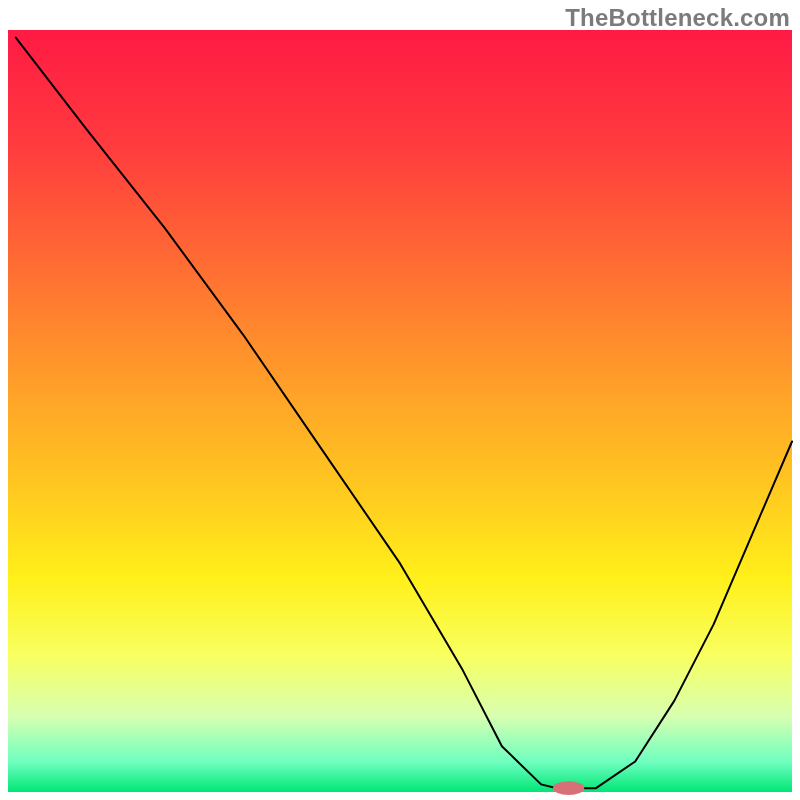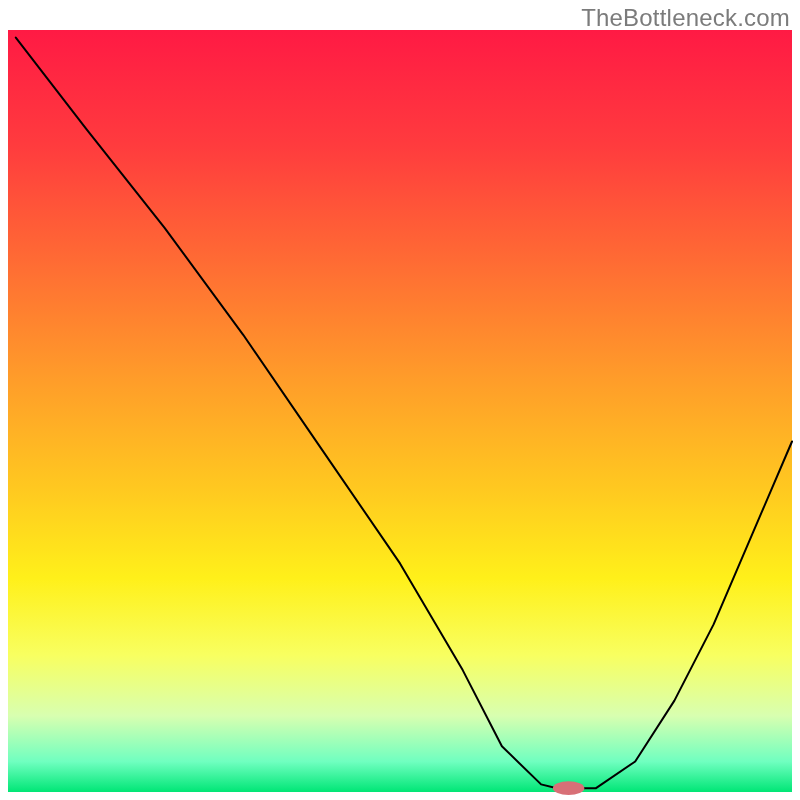--- a/index.html
+++ b/index.html
@@ -15,21 +15,21 @@
     position: relative;
     width: 800px;
     height: 800px;
   }
   .watermark {
     position: absolute;
     top: 4px;
     right: 10px;
     color: #7b7b7b;
     font-size: 24px;
-    font-weight: 400;
+    font-weight: 700;
     letter-spacing: 0.2px;
     z-index: 10;
     user-select: none;
   }
   svg.plot {
     position: absolute;
     left: 0;
     top: 0;
     width: 800px;
     height: 800px;

